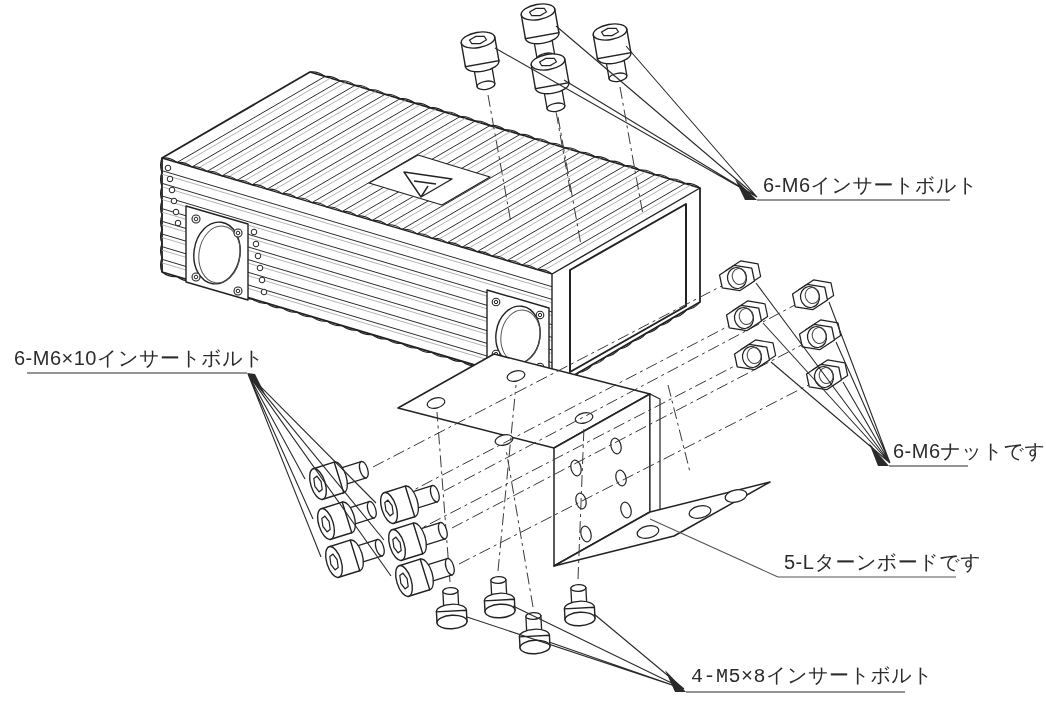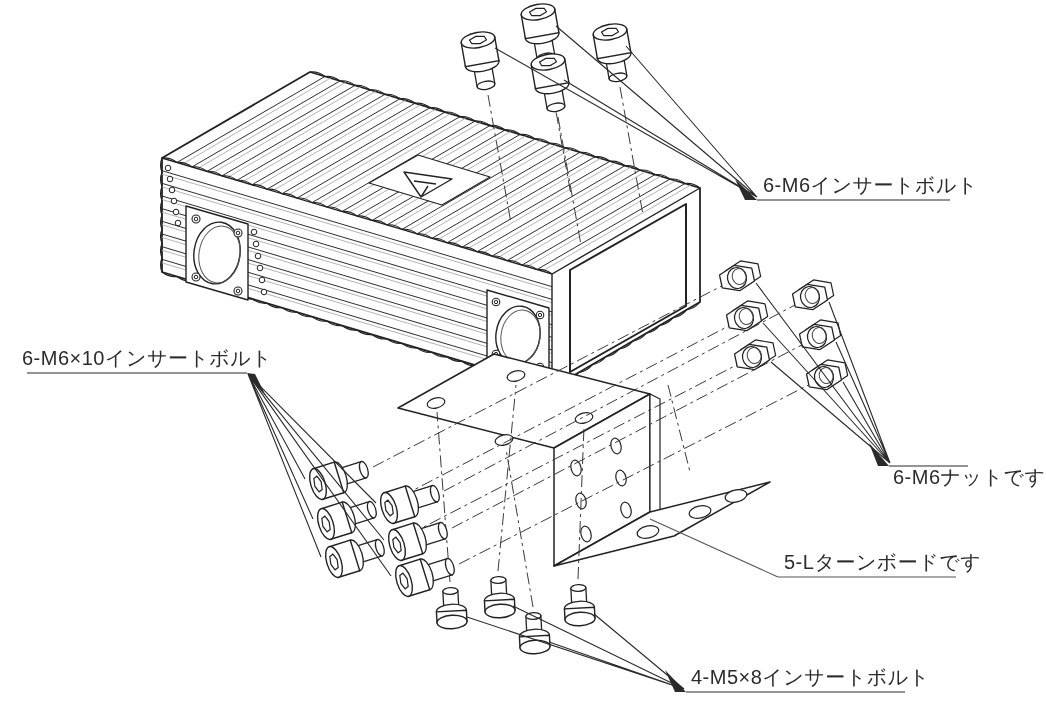--- a/index.html
+++ b/index.html
@@ -281,20 +281,20 @@
         <path d="M686,692 L905,692 M684,689 L467,617 M684,689 L513,606 M684,689 L549,642 M684,689 L594,614"></path>
         <polygon points="757,200 735,179 745,200" fill="#2a2a2a" stroke="none"></polygon>
         <polygon points="247,373 266,396 255,374" fill="#2a2a2a" stroke="none"></polygon>
         <polygon points="889,466 869,443 878,466" fill="#2a2a2a" stroke="none"></polygon>
         <polygon points="686,692 665,670 675,692" fill="#2a2a2a" stroke="none"></polygon>
       </g>
     </svg>
 
   <div class="callout" style="left:763px;top:173px;">6-M6インサートボルト</div>
 
-  <div class="callout" style="left:22px;top:346px;">6-M6×10インサートボルト</div>
-
-  <div class="callout" style="left:893px;top:465px;">6-M6ナットです</div>
+  <div class="callout" style="left:14px;top:346px;">6-M6×10インサートボルト</div>
+
+  <div class="callout" style="left:893px;top:439px;">6-M6ナットです</div>
 
   <div class="callout" style="left:784px;top:550px;">5-Lターンボードです</div>
 
-  <div class="callout" style="left:691px;top:665px;">4-M5×8インサートボルト</div>
+  <div class="callout" style="left:691px;top:665px;font-family:Liberation Mono, monospace;">4-M5×8インサートボルト</div>
 </div>
 
 </body></html>

